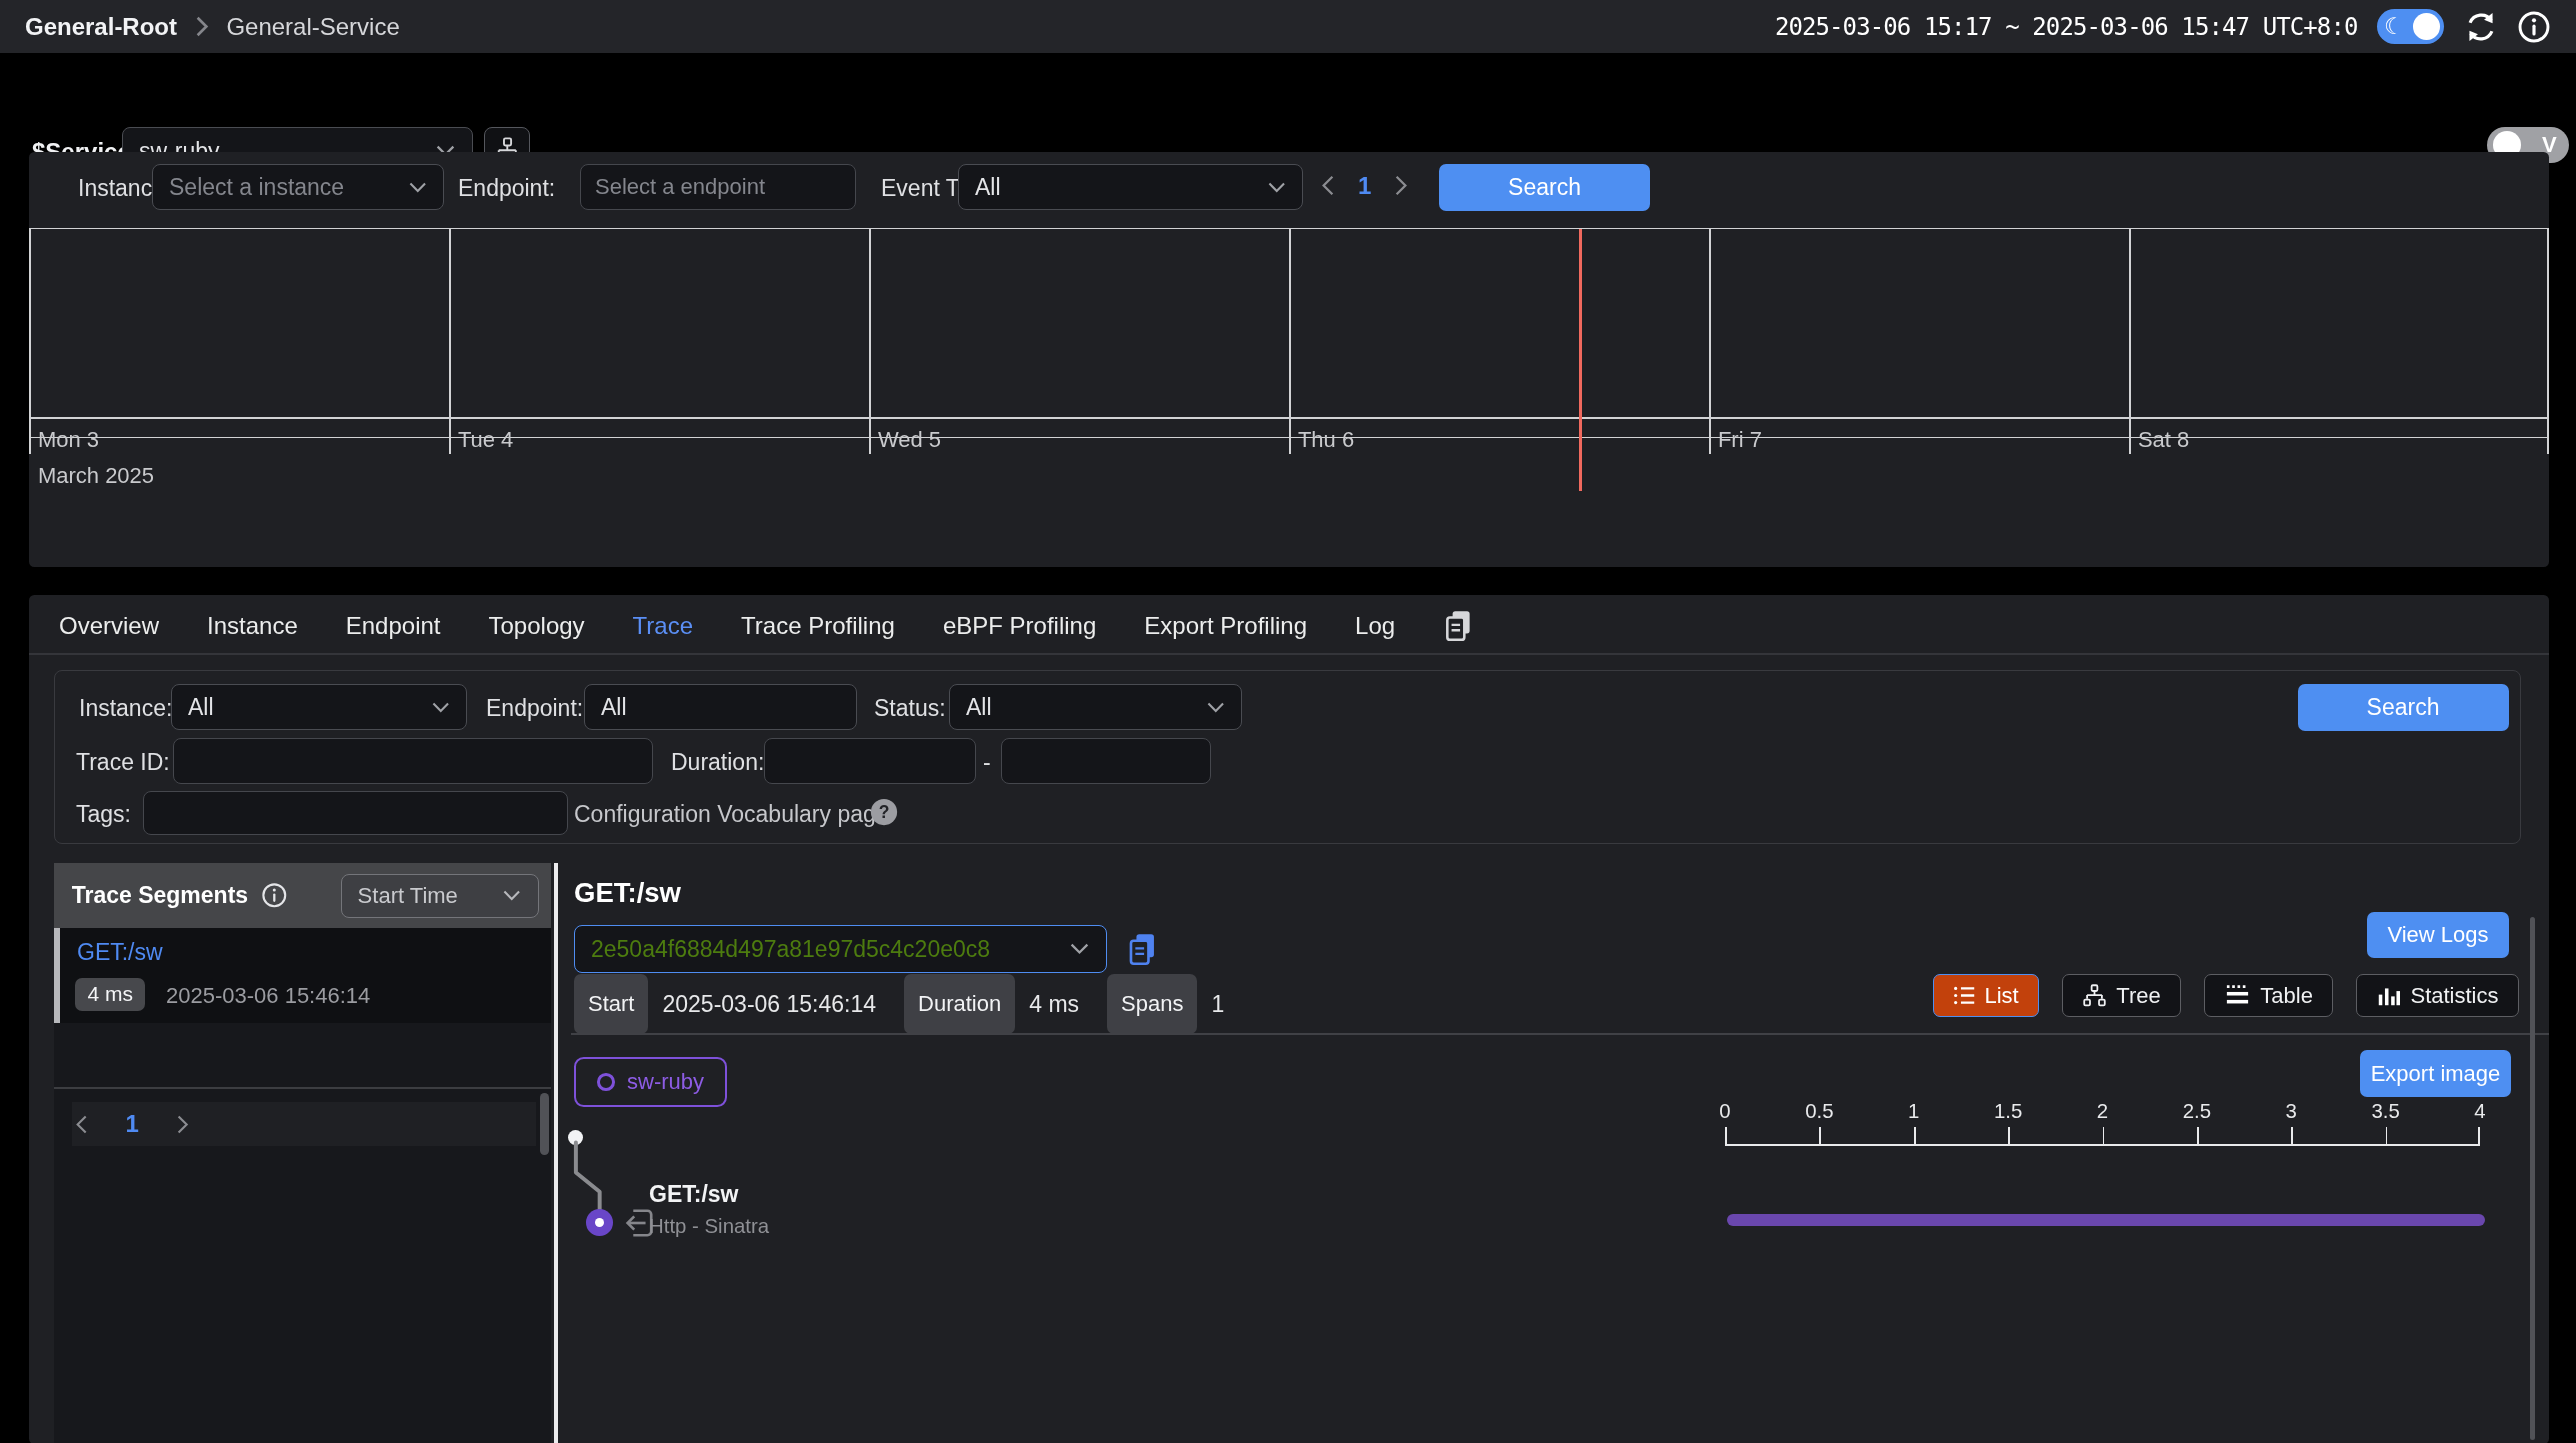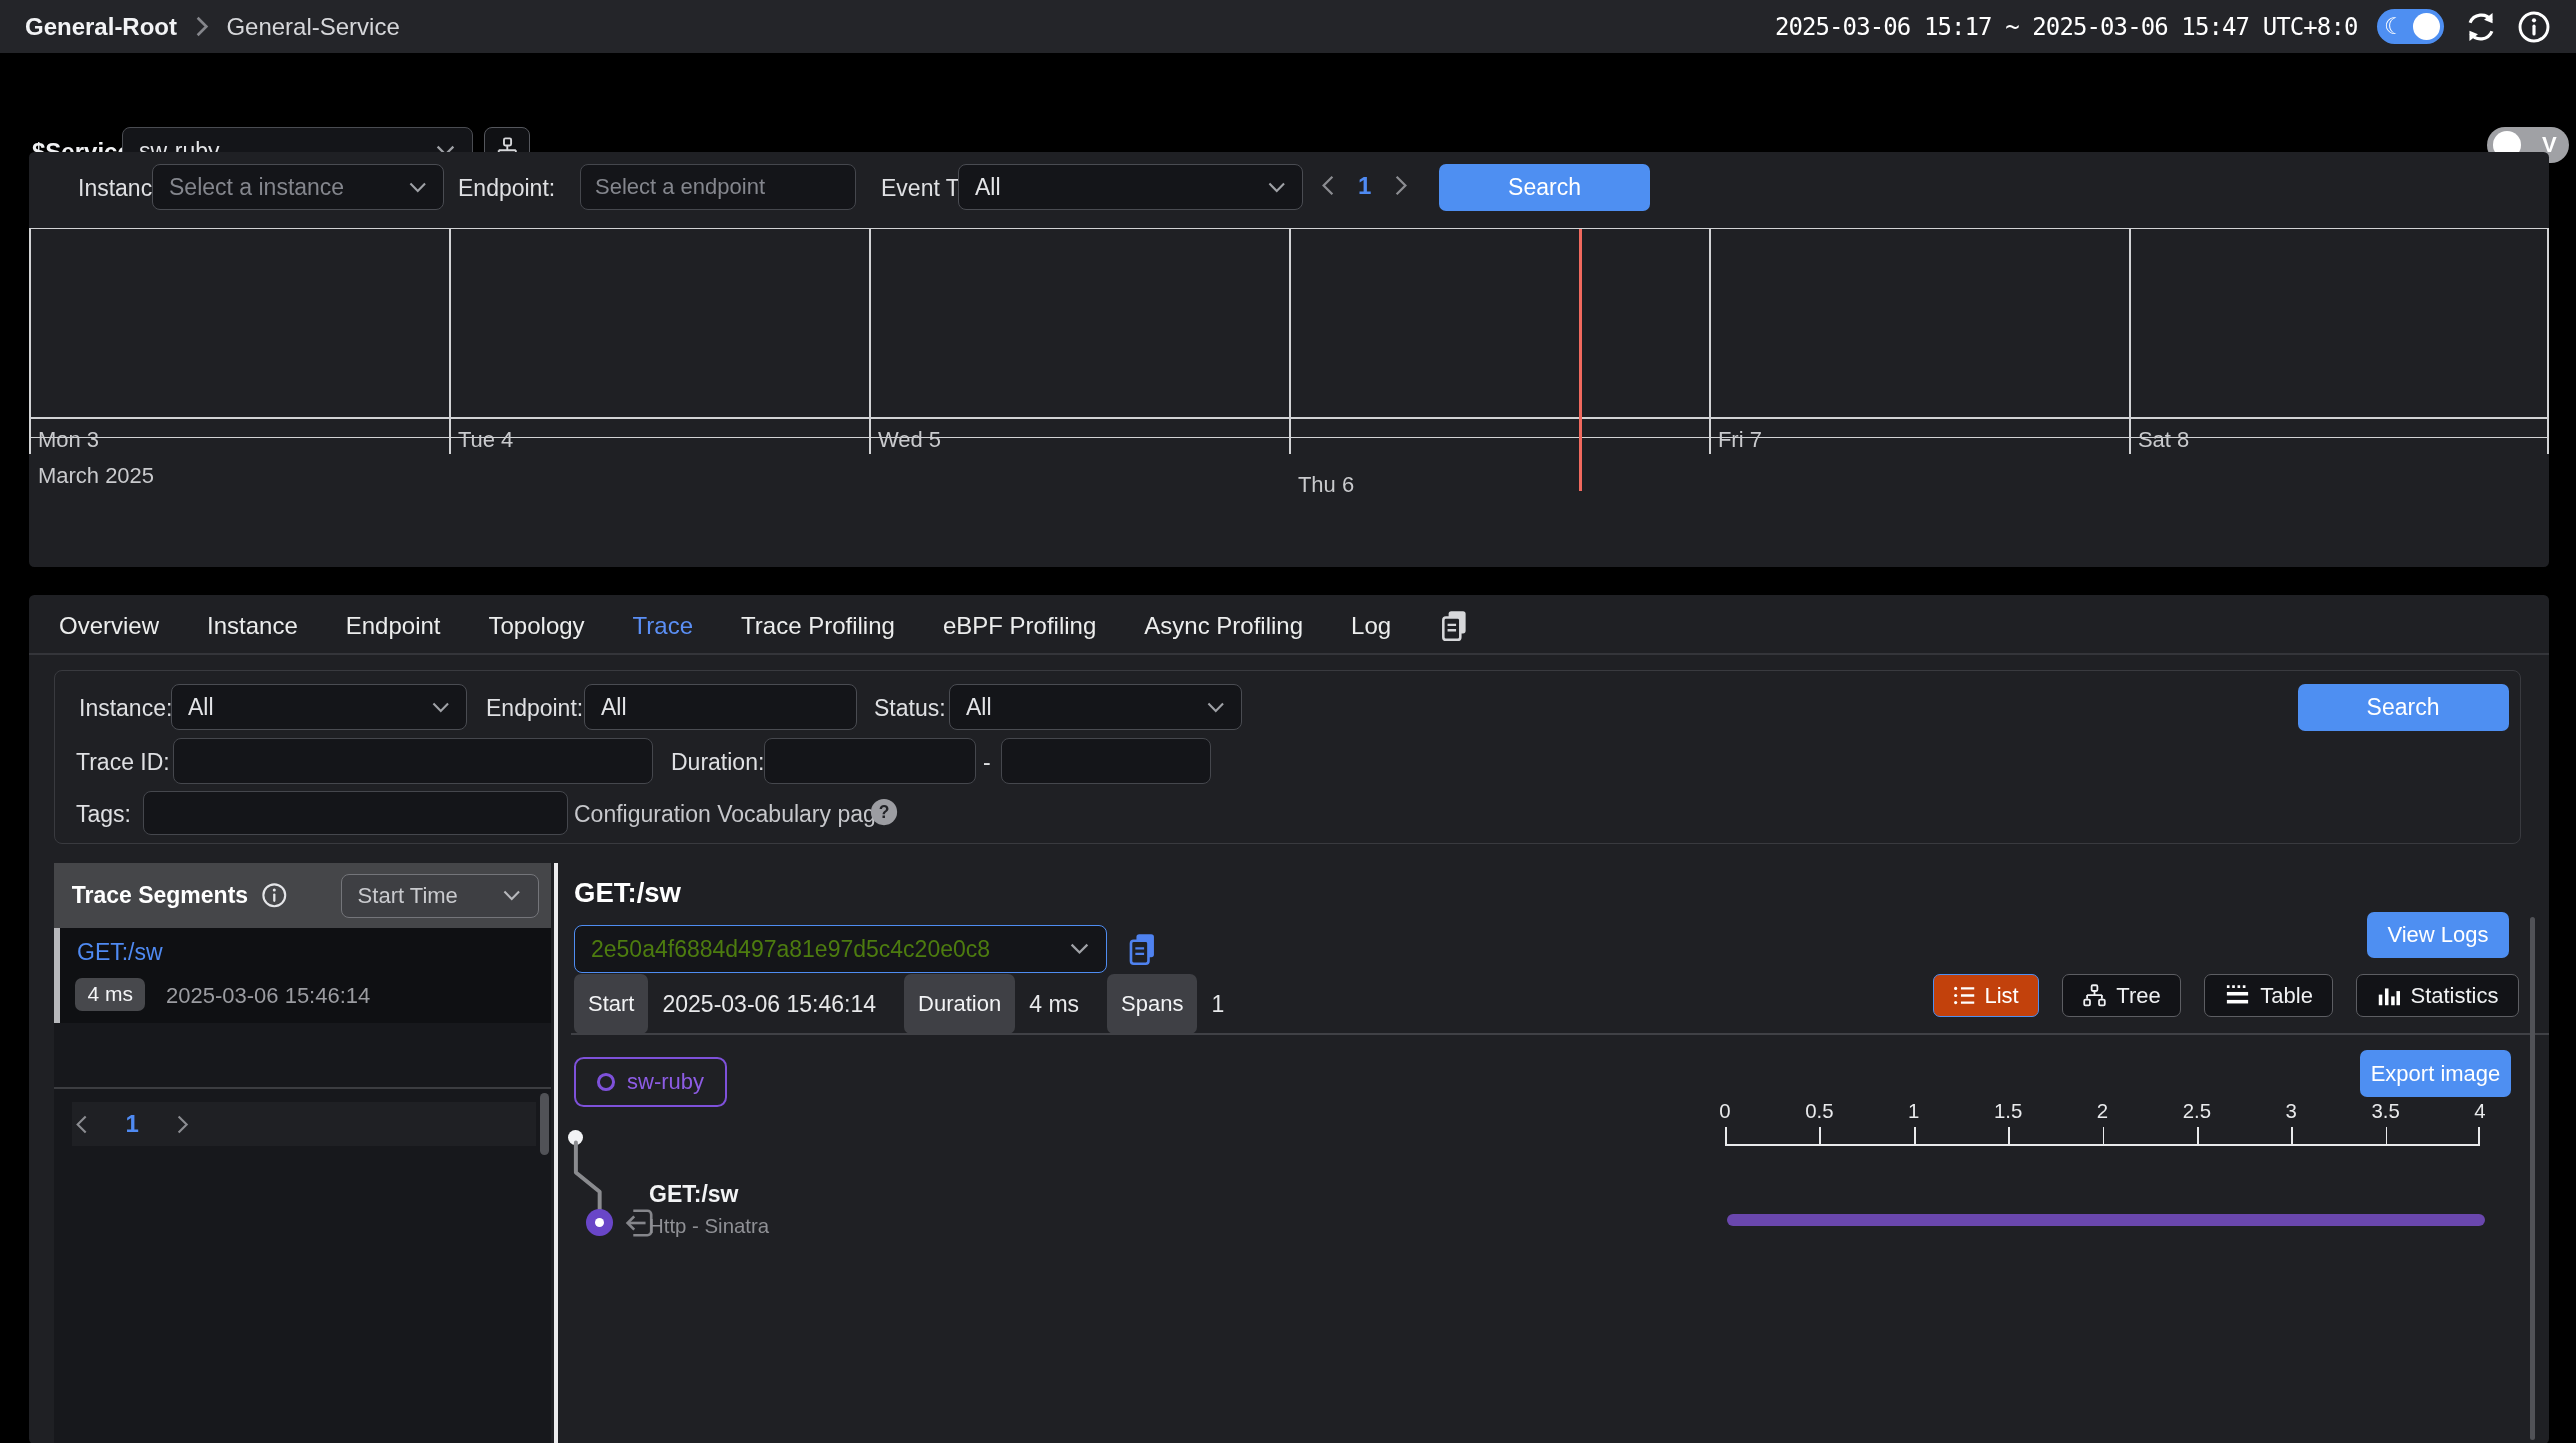--- a/index.html
+++ b/index.html
@@ -225,38 +225,38 @@
       <div class="cal-vline" style="left:33.3333%;"></div>
       <div class="cal-vline" style="left:50%;"></div>
       <div class="cal-vline" style="left:66.6667%;"></div>
       <div class="cal-vline" style="left:83.3333%;"></div>
       <div class="cal-vline" style="left:calc(100% - 1.8px);"></div>
       <div class="cal-mid"></div>
       <div class="cal-now" style="left:61.5%;"></div>
       <span class="cal-day" style="left:calc(0% + 8.9px);">Mon 3</span>
       <span class="cal-day" style="left:calc(16.6667% + 8.9px);">Tue 4</span>
       <span class="cal-day" style="left:calc(33.3333% + 8.9px);">Wed 5</span>
-      <span class="cal-day" style="left:calc(50% + 8.9px);margin-top:45px;">Thu 6</span>
+      <span class="cal-day" style="left:calc(50% + 8.9px);">Thu 6</span>
       <span class="cal-day" style="left:calc(66.6667% + 8.9px);">Fri 7</span>
       <span class="cal-day" style="left:calc(83.3333% + 8.9px);">Sat 8</span>
       <span class="cal-month">March 2025</span>
     </div>
   </div>
 
   <div class="panel" id="main-panel">
 
     <div class="tabs">
       <span class="tab">Overview</span>
       <span class="tab">Instance</span>
       <span class="tab">Endpoint</span>
       <span class="tab">Topology</span>
       <span class="tab active">Trace</span>
       <span class="tab">Trace Profiling</span>
       <span class="tab">eBPF Profiling</span>
-      <span class="tab">Async Profiling</span>
+      <span class="tab">Export Profiling</span>
       <span class="tab">Log</span>
       <span>
         <svg width="32" height="34" viewBox="0 0 30 32">
           <rect x="9" y="2" width="16" height="21" rx="2.5" fill="#d6d7da"></rect>
           <rect x="4" y="8" width="16" height="21" rx="2.5" fill="#1f2024" stroke="#d6d7da" stroke-width="2.4"></rect>
           <path d="M8 15h8 M8 20h8" stroke="#d6d7da" stroke-width="2.2"></path>
         </svg>
       </span>
     </div>
     <div class="tabs-divider"></div>

